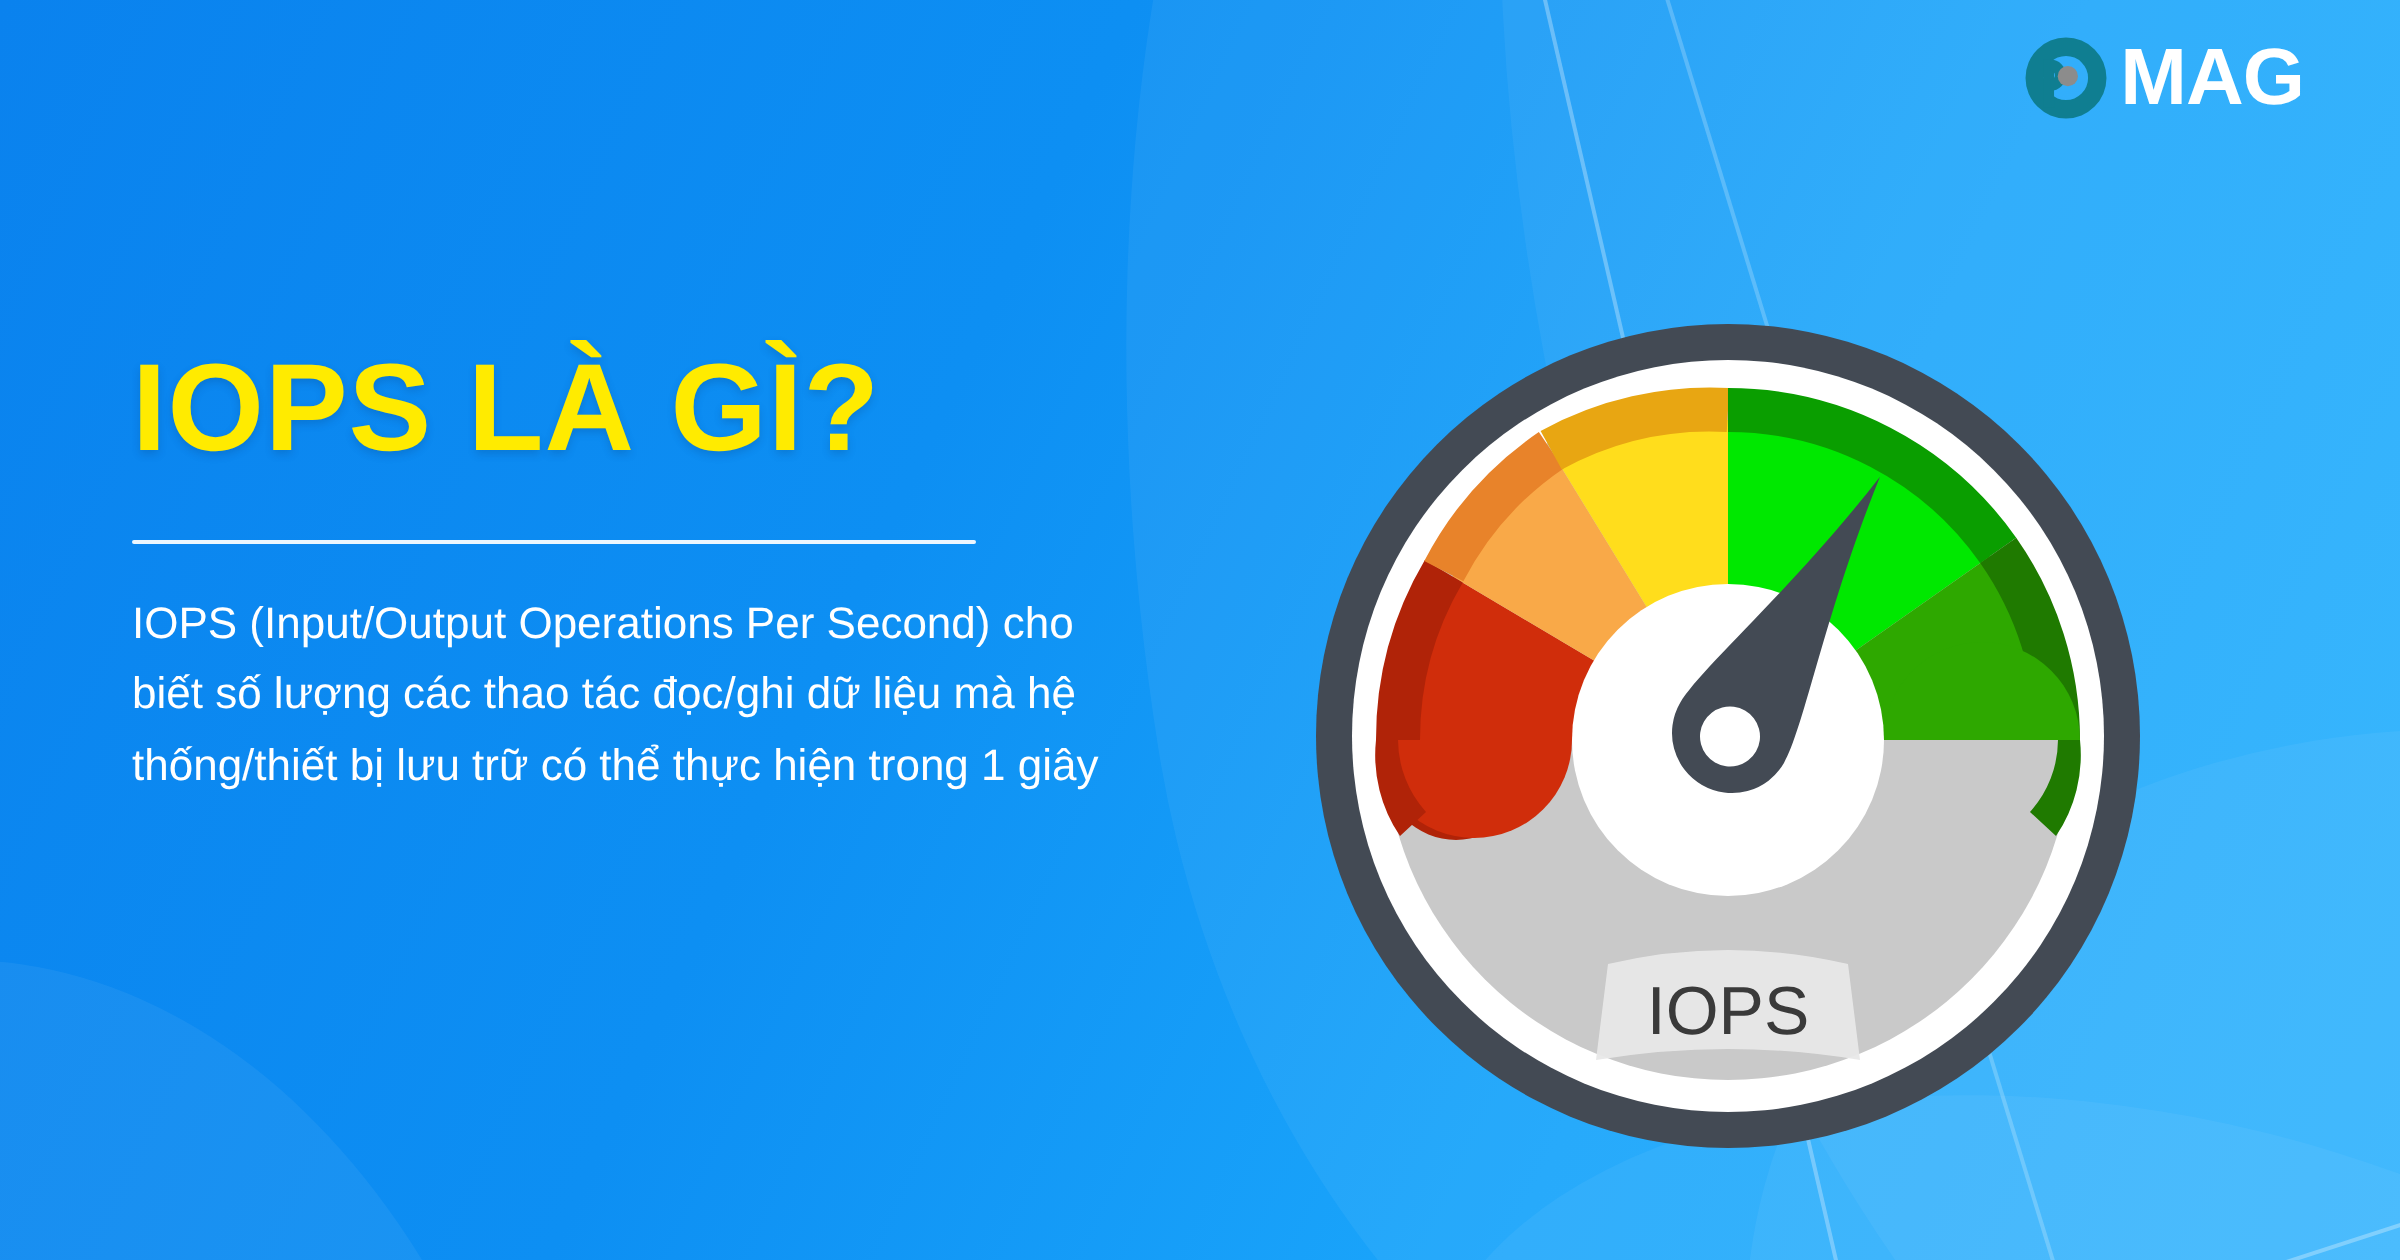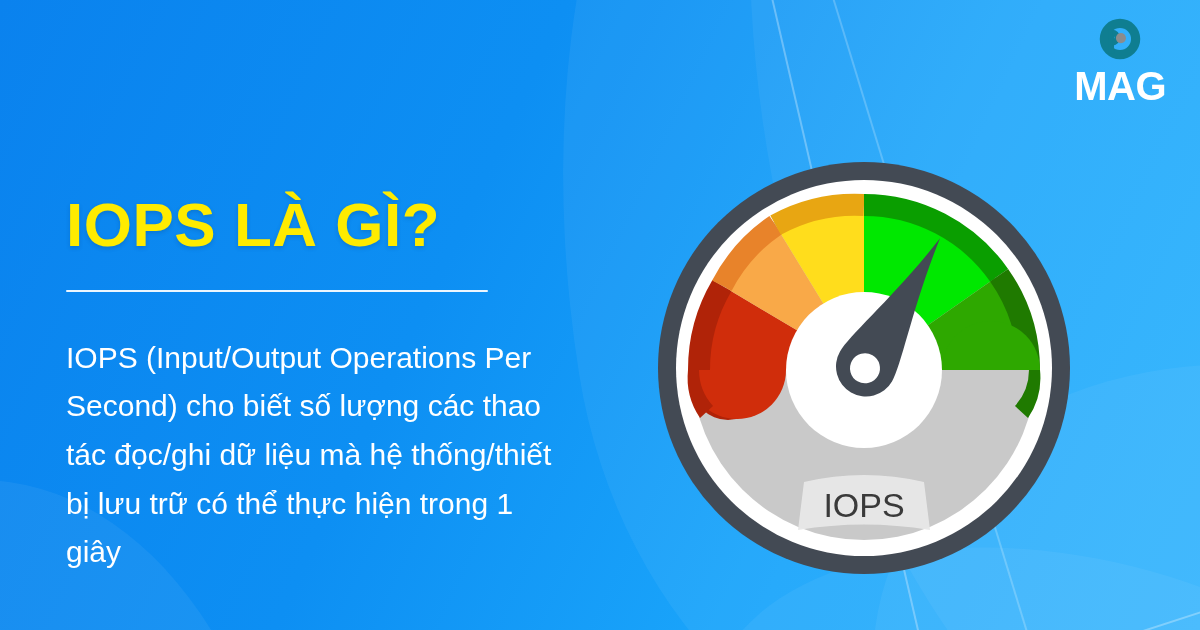--- a/index.html
+++ b/index.html
@@ -67,55 +67,54 @@
   }
   .sw9 {
     width:760px; height:440px; left:700px; top:560px;
     border-radius:50%;
     transform:rotate(14deg);
     background:rgba(255,255,255,0.05);
   }
 
   
   .logo {
-    position:absolute; right:34px; top:16px;
+    position:absolute; right:48px; top:16px;
     display:flex; align-items:center; gap:4px;
     z-index:12;
-    flex-direction:column;
   }
   .logo-mark { width:46px; height:46px; display:block; }
   .logo-text {
     color:#ffffff; font-size:40px; font-weight:bold;
     letter-spacing:-0.5px; line-height:1;
     font-family:"Liberation Sans", sans-serif;
   }
 
   
   .copy {
-    position:absolute; left:66px; top:192px; width:500px; z-index:10;
+    position:absolute; left:66px; top:172px; width:500px; z-index:10;
   }
   .headline {
     color:#FFEB00;
     font-size:62px;
     font-weight:bold;
     line-height:1.06;
     letter-spacing:0.5px;
     text-shadow:0 2px 4px rgba(0,40,90,0.18);
   }
   .rule {
     width:422px; height:2px;
     background:rgba(255,255,255,0.92);
     margin:32px 0 0 0;
     border-radius:2px;
   }
   .body-text {
     color:#ffffff;
-    font-size:30px;
+    font-size:22px;
     line-height:1.62;
-    margin-top:42px;
+    margin-top:22px;
     font-weight:400;
   }
 
   
   .gauge-wrap {
     position:absolute; left:656px; top:160px;
     width:416px; height:416px; z-index:10;
   }
   .gauge-wrap svg { display:block; width:416px; height:416px; }
 </style>

